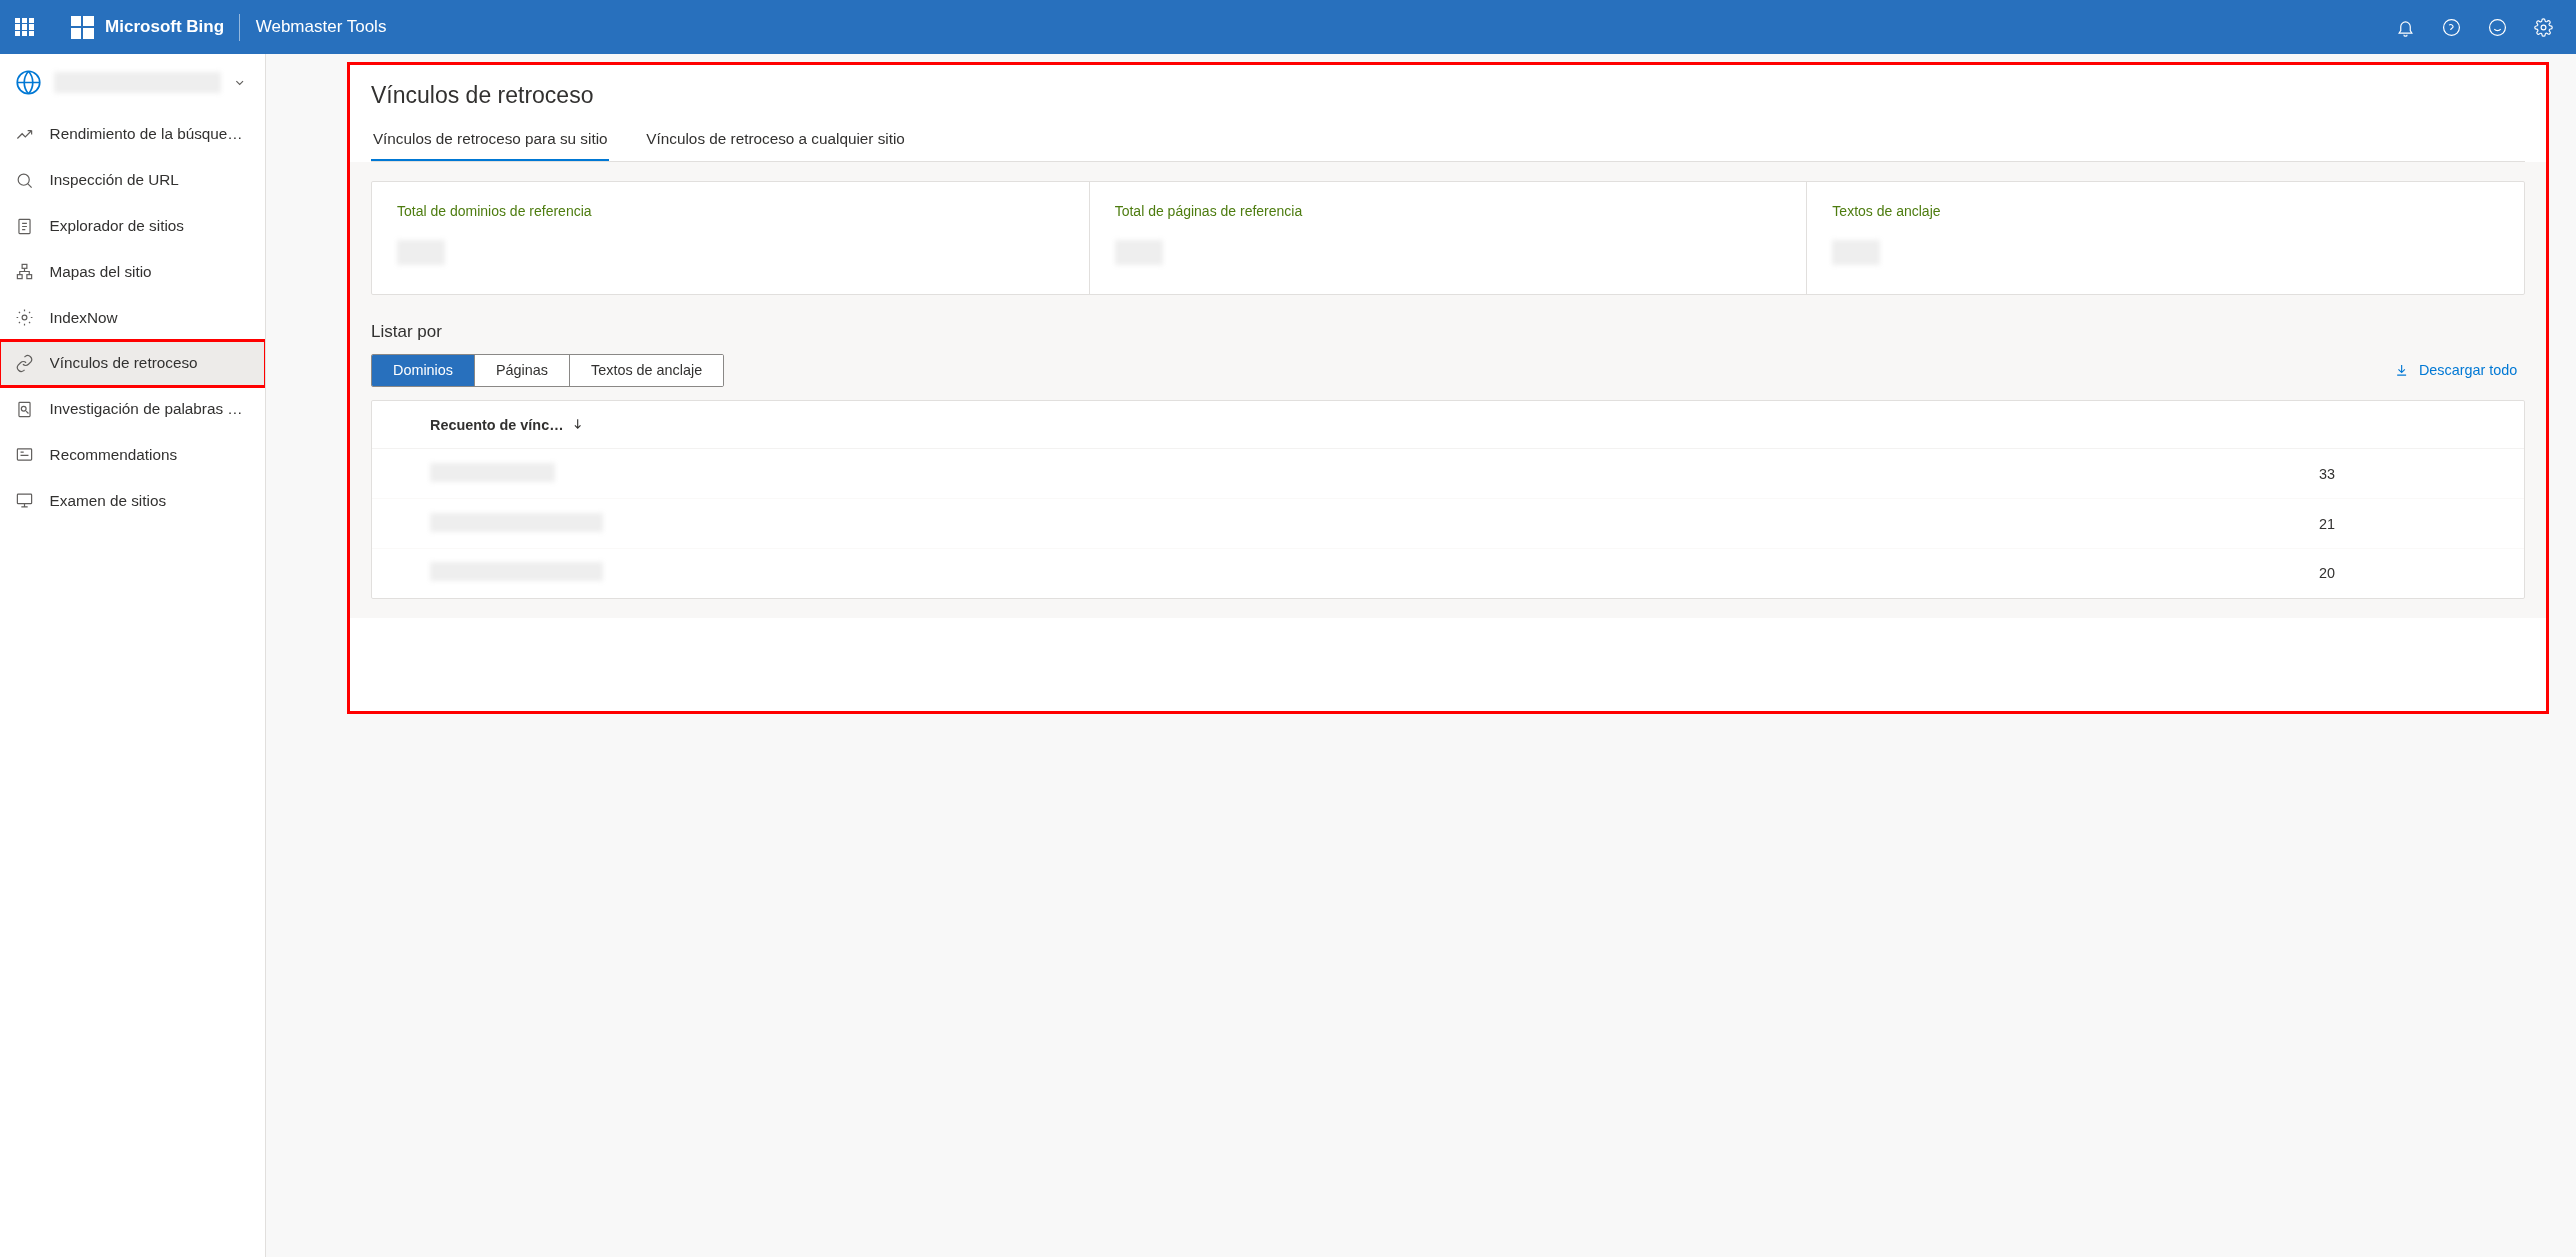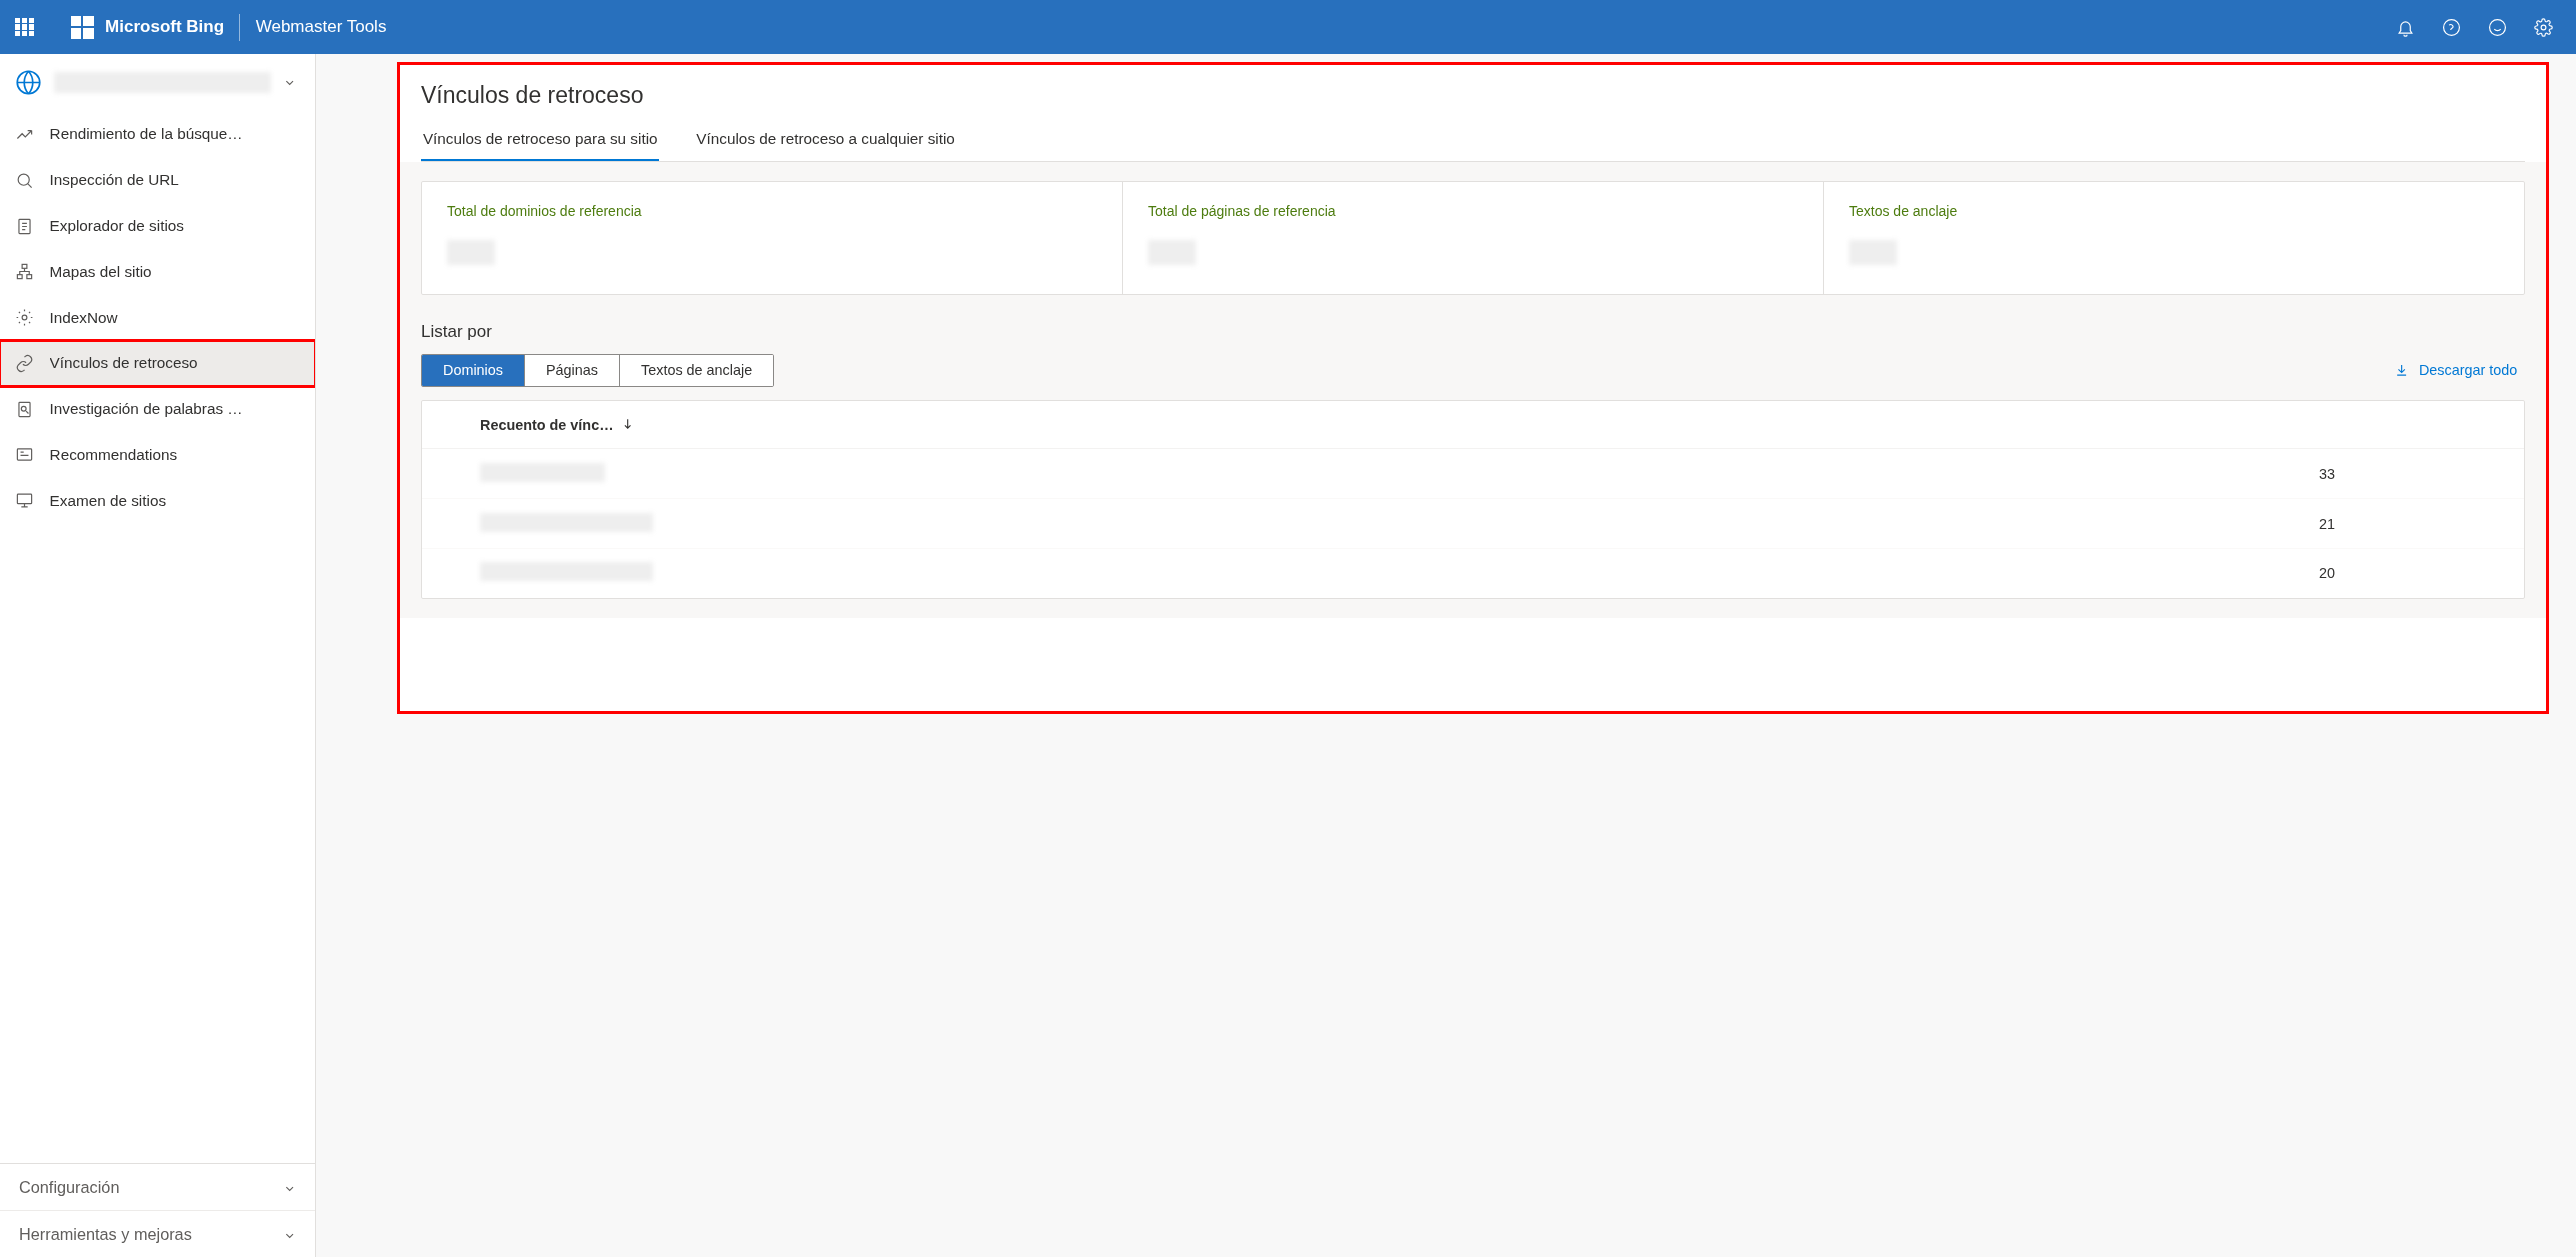--- a/index.html
+++ b/index.html
@@ -15,21 +15,21 @@
 .brand-logo span { background: #fff; }
 .brand-text { font-size: 17px; font-weight: 600; }
 .brand-sep { width: 1px; height: 27px; background: rgba(255,255,255,0.5); margin: 0 3.8px; }
 .brand-sub { font-size: 17px; font-weight: 400; }
 .header-right { margin-left: auto; display: flex; align-items: center; gap: 27px; padding-right: 7.7px; }
 .header-icon { width: 19px; height: 19px; cursor: pointer; display: flex; align-items: center; justify-content: center; }
 .header-icon svg { width: 19px; height: 19px; fill: none; stroke: #fff; stroke-width: 1.5; }
 
 
 .layout { display: flex; height: calc(100vh - 54px); }
-.sidebar { width: 316px; border-right: 1px solid #e1dfdd; display: flex; flex-direction: column; background: #fff; }
+.sidebar { width: 266px; border-right: 1px solid #e1dfdd; display: flex; flex-direction: column; background: #fff; }
 .site-selector { display: flex; align-items: center; padding: 15.3px 19px 15.3px 15.3px; gap: 11.5px; cursor: pointer; }
 .globe-icon { width: 27px; height: 27px; }
 .globe-icon svg { width: 27px; height: 27px; stroke: #0078d4; fill: none; stroke-width: 1.5; }
 .site-name { flex: 1; height: 21px; background: #eee; filter: blur(2.9px); }
 .chevron-down { width: 13.4px; height: 13.4px; }
 .chevron-down svg { width: 13.4px; height: 13.4px; stroke: #605e5c; fill: none; stroke-width: 2; }
 
 .nav { flex: 1; overflow-y: auto; }
 .nav-item { display: flex; align-items: center; gap: 15.3px; padding: 13.4px 15.3px; cursor: pointer; font-size: 15.3px; color: #323130; white-space: nowrap; overflow: hidden; text-overflow: ellipsis; }
 .nav-item.active { background: #edebe9; }
@@ -233,34 +233,20 @@
         <div class="nav-icon">
             <svg viewBox="0 0 24 24">
               <rect x="3" y="4" width="18" height="12" rx="1"></rect>
               <path d="M8 20h8M12 16v4"></path>
             </svg>
           </div>
         <span class="nav-label">Examen de sitios</span>
       </div>
     </div>
 
-    <div class="sidebar-footer">
-      <div class="footer-item">
-        <span>Configuración</span>
-        <div class="chevron-down"><svg viewBox="0 0 24 24">
-              <path d="M6 9l6 6 6-6"></path>
-            </svg></div>
-      </div>
-      <div class="footer-item">
-        <span>Herramientas y mejoras</span>
-        <div class="chevron-down"><svg viewBox="0 0 24 24">
-              <path d="M6 9l6 6 6-6"></path>
-            </svg></div>
-      </div>
-    </div>
   </div>
 
   <div class="main">
     <div class="main-frame">
       <div class="page-header">
         <h1 class="page-title">Vínculos de retroceso</h1>
         <div class="tabs">
           <div class="tab active">Vínculos de retroceso para su sitio</div>
           <div class="tab">Vínculos de retroceso a cualquier sitio</div>
         </div>

